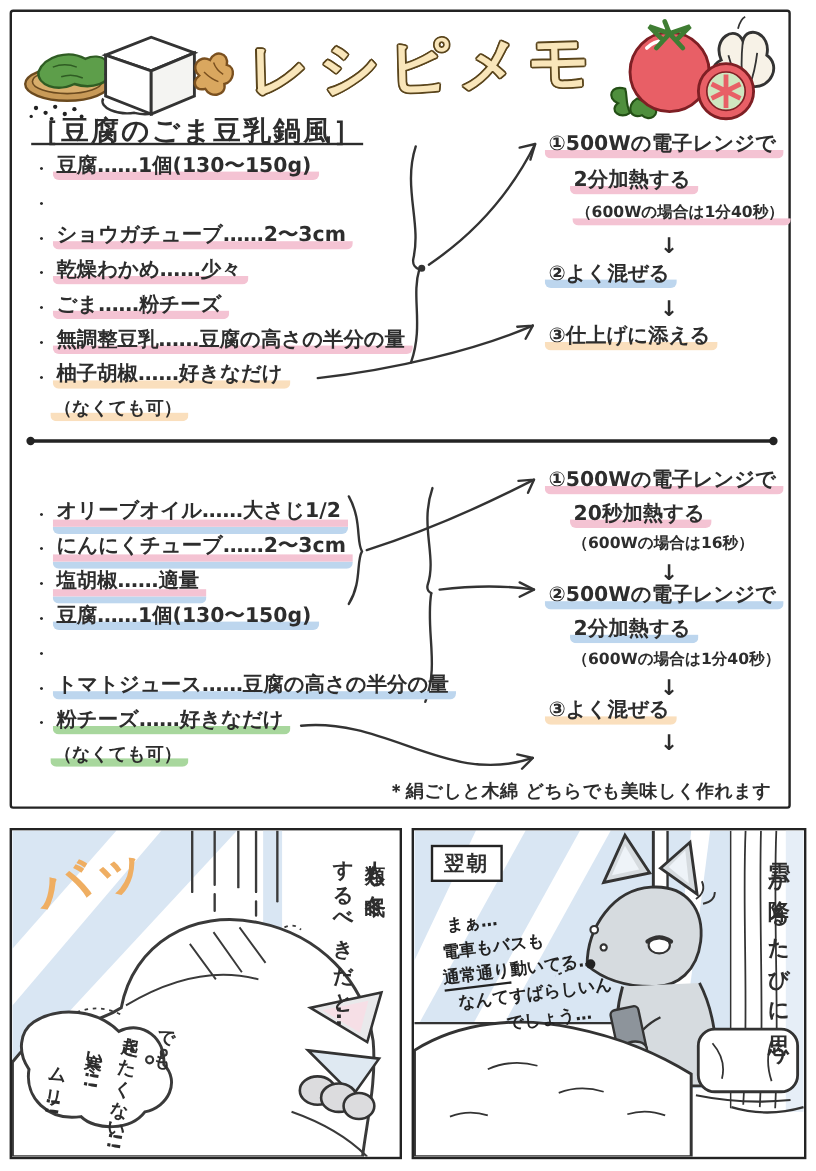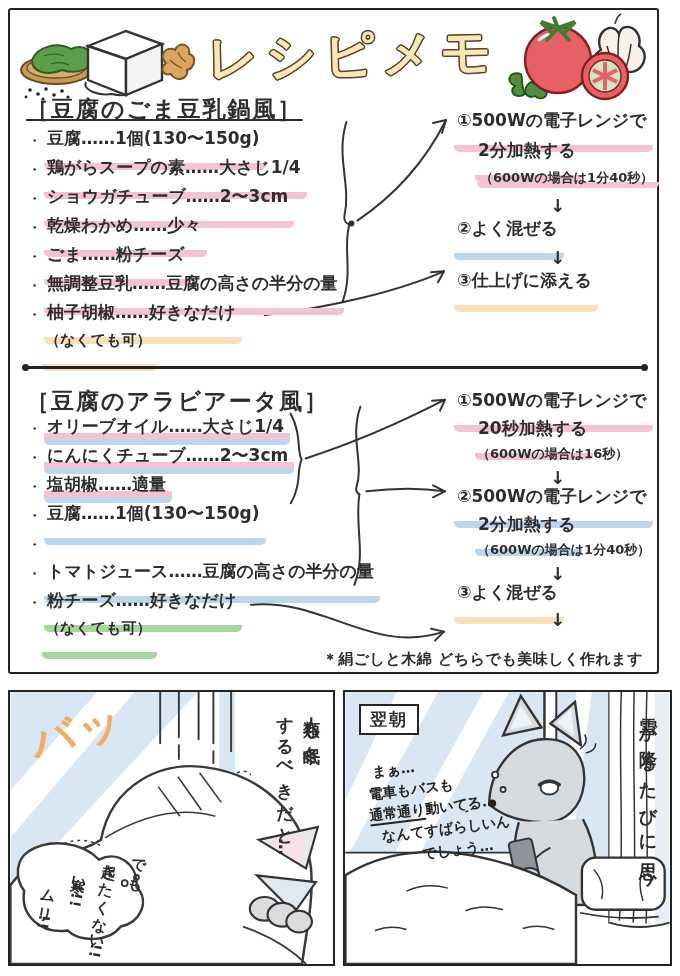--- a/index.html
+++ b/index.html
@@ -25,21 +25,21 @@
   .ing-list { position:absolute; left:18px; width:424px; }
   .l1pos { top:118px; } .l2pos { top:406px; }
   .ing-row { height:29px; display:flex; align-items:flex-start; font-size:17px; font-weight:bold; white-space:nowrap; }
   .bullet { font-size:13px; margin:4px 3px 0 0; }
   .ing-row.sub { padding-left:14px; font-size:15px; height:28px; }
   .ing-row.sub .u { font-size:15px; }
 
   
   .u { display:inline-block; line-height:1.25; border-radius:5px;
        background-repeat:no-repeat; background-position:left 100%; background-size:100% 7px;
-       padding:0 6px 21px 3px; }
+       padding:0 6px 1px 3px; }
   .u-pink   { background-image:linear-gradient(#f4c3d3,#f4c3d3); }
   .u-blue   { background-image:linear-gradient(#bdd6ee,#bdd6ee); }
   .u-orange { background-image:linear-gradient(#fadfbd,#fadfbd); }
   .u-green  { background-image:linear-gradient(#a8d79d,#a8d79d); }
   .u-pinkblue { background-image:linear-gradient(#f4c3d3,#f4c3d3),linear-gradient(#bdd6ee,#bdd6ee);
        background-position:left calc(100% - 6px),left 100%;
        background-size:100% 6px,100% 6px; padding-bottom:8px; }
 
   .steps { position:absolute; left:444px; width:205px; font-weight:bold; }
   .s1pos { top:100px; } .s2pos { top:380px; }
@@ -153,21 +153,20 @@
 
     <div class="heading h1pos">［豆腐のごま豆乳鍋風］</div>
 
     <div class="ing-list l1pos">
       <div class="ing-row">
           <span class="bullet">・</span>
           <span class="u u-pink">豆腐……1個(130〜150g)</span>
         </div>
       <div class="ing-row">
           <span class="bullet">・</span>
-          <span class="u u-pink">鶏がらスープの素……大さじ1/4</span>
         </div>
       <div class="ing-row">
           <span class="bullet">・</span>
           <span class="u u-pink">ショウガチューブ……2〜3cm</span>
         </div>
       <div class="ing-row">
           <span class="bullet">・</span>
           <span class="u u-pink">乾燥わかめ……少々</span>
         </div>
       <div class="ing-row">
@@ -192,26 +191,25 @@
       <div class="sline l2"><span class="u u-pink">2分加熱する</span></div>
       <div class="note"><span class="u u-pink">（600Wの場合は1分40秒）</span></div>
       <div class="darr">↓</div>
       <div class="sline"><span class="u u-blue"><span>②</span><span>よく混ぜる</span></span></div>
       <div class="darr">↓</div>
       <div class="sline"><span class="u u-orange"><span>③</span><span>仕上げに添える</span></span></div>
     </div>
 
     <div class="divider"></div>
 
-    <div class="heading h2pos">［豆腐のアラビアータ風］</div>
 
     <div class="ing-list l2pos">
       <div class="ing-row">
           <span class="bullet">・</span>
-          <span class="u u-pinkblue">オリーブオイル……大さじ1/4</span>
+          <span class="u u-pinkblue">オリーブオイル……大さじ1/2</span>
         </div>
       <div class="ing-row">
           <span class="bullet">・</span>
           <span class="u u-pinkblue">にんにくチューブ……2〜3cm</span>
         </div>
       <div class="ing-row">
           <span class="bullet">・</span>
           <span class="u u-pinkblue">塩胡椒……適量</span>
         </div>
       <div class="ing-row">

